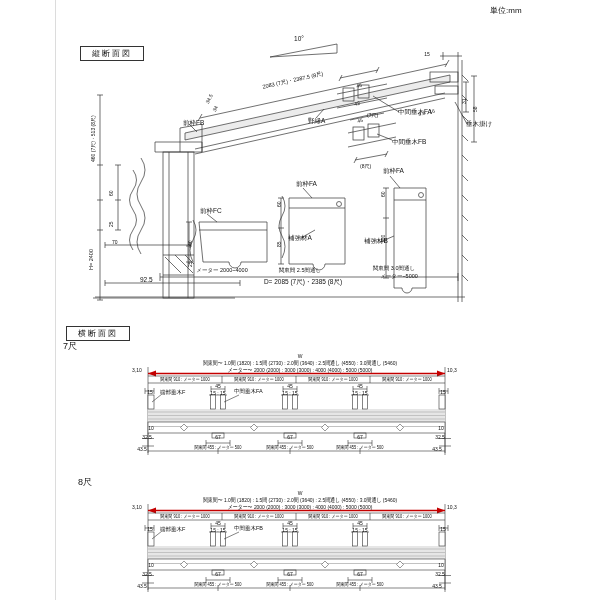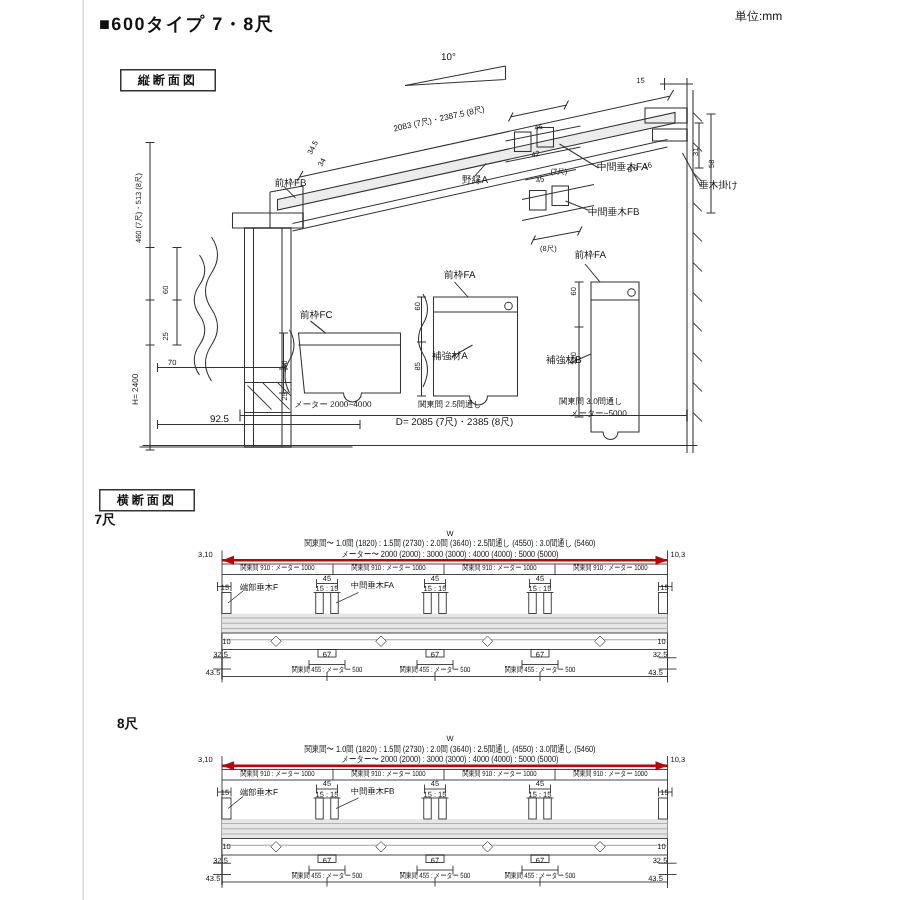--- a/index.html
+++ b/index.html
@@ -10,31 +10,30 @@
   .c{transform:translateX(-50%)}
   .cl{transform:translateX(-50%) scaleX(.82);transform-origin:center top}
   .cs{transform:translateX(-50%) scaleX(.8);transform-origin:center top}
   .vt{transform:rotate(-90deg);transform-origin:0 0}
   .r12{transform:rotate(-12.5deg);transform-origin:0 0}
   .sl{transform:translateX(-50%) rotate(-12.5deg)}
   .r60{transform:rotate(-62deg);transform-origin:0 0}
   .title{position:absolute;left:66px;top:8px;font-size:12px;font-weight:bold;letter-spacing:1px}
   .unit{position:absolute;left:490px;top:5px;font-size:8px}
   .secbox{position:absolute;border:1px solid #333;width:62px;height:13px;display:flex;
-          align-items:center;justify-content:center;font-size:8px;font-weight:bold;letter-spacing:2px}
-  .sub{position:absolute;font-size:9px;font-weight:bold}
+          align-items:center;justify-content:center;font-size:8px;font-weight:normal;letter-spacing:2px}
+  .sub{position:absolute;font-size:9px;font-weight:normal}
   .pageline{position:absolute;left:55px;top:0;width:1px;height:600px;background:#dcdcdc}
   svg{position:absolute;overflow:visible}
 </style>
 </head>
 <body>
 
 <div id="page">
   <div class="pageline"></div>
-  <div class="title">■600タイプ 7・8尺</div>
   <div class="unit">単位:mm</div>
 
   <div class="secbox" style="left:80px;top:46px">
     <span>縦断面図</span>
   </div>
 
   <svg style="left:85px;top:30px" width="500" height="280" viewBox="0 0 500 280">
     <g stroke="#333" stroke-width="0.7" fill="none">
 
       <path d="M15,65 V270 M12,65 h6 M12,135 h6 M12,170 h6 M12,200 h6 M12,270 h6 M33,135 V200 M30,135 h6 M30,170 h6 M30,200 h6"></path>

